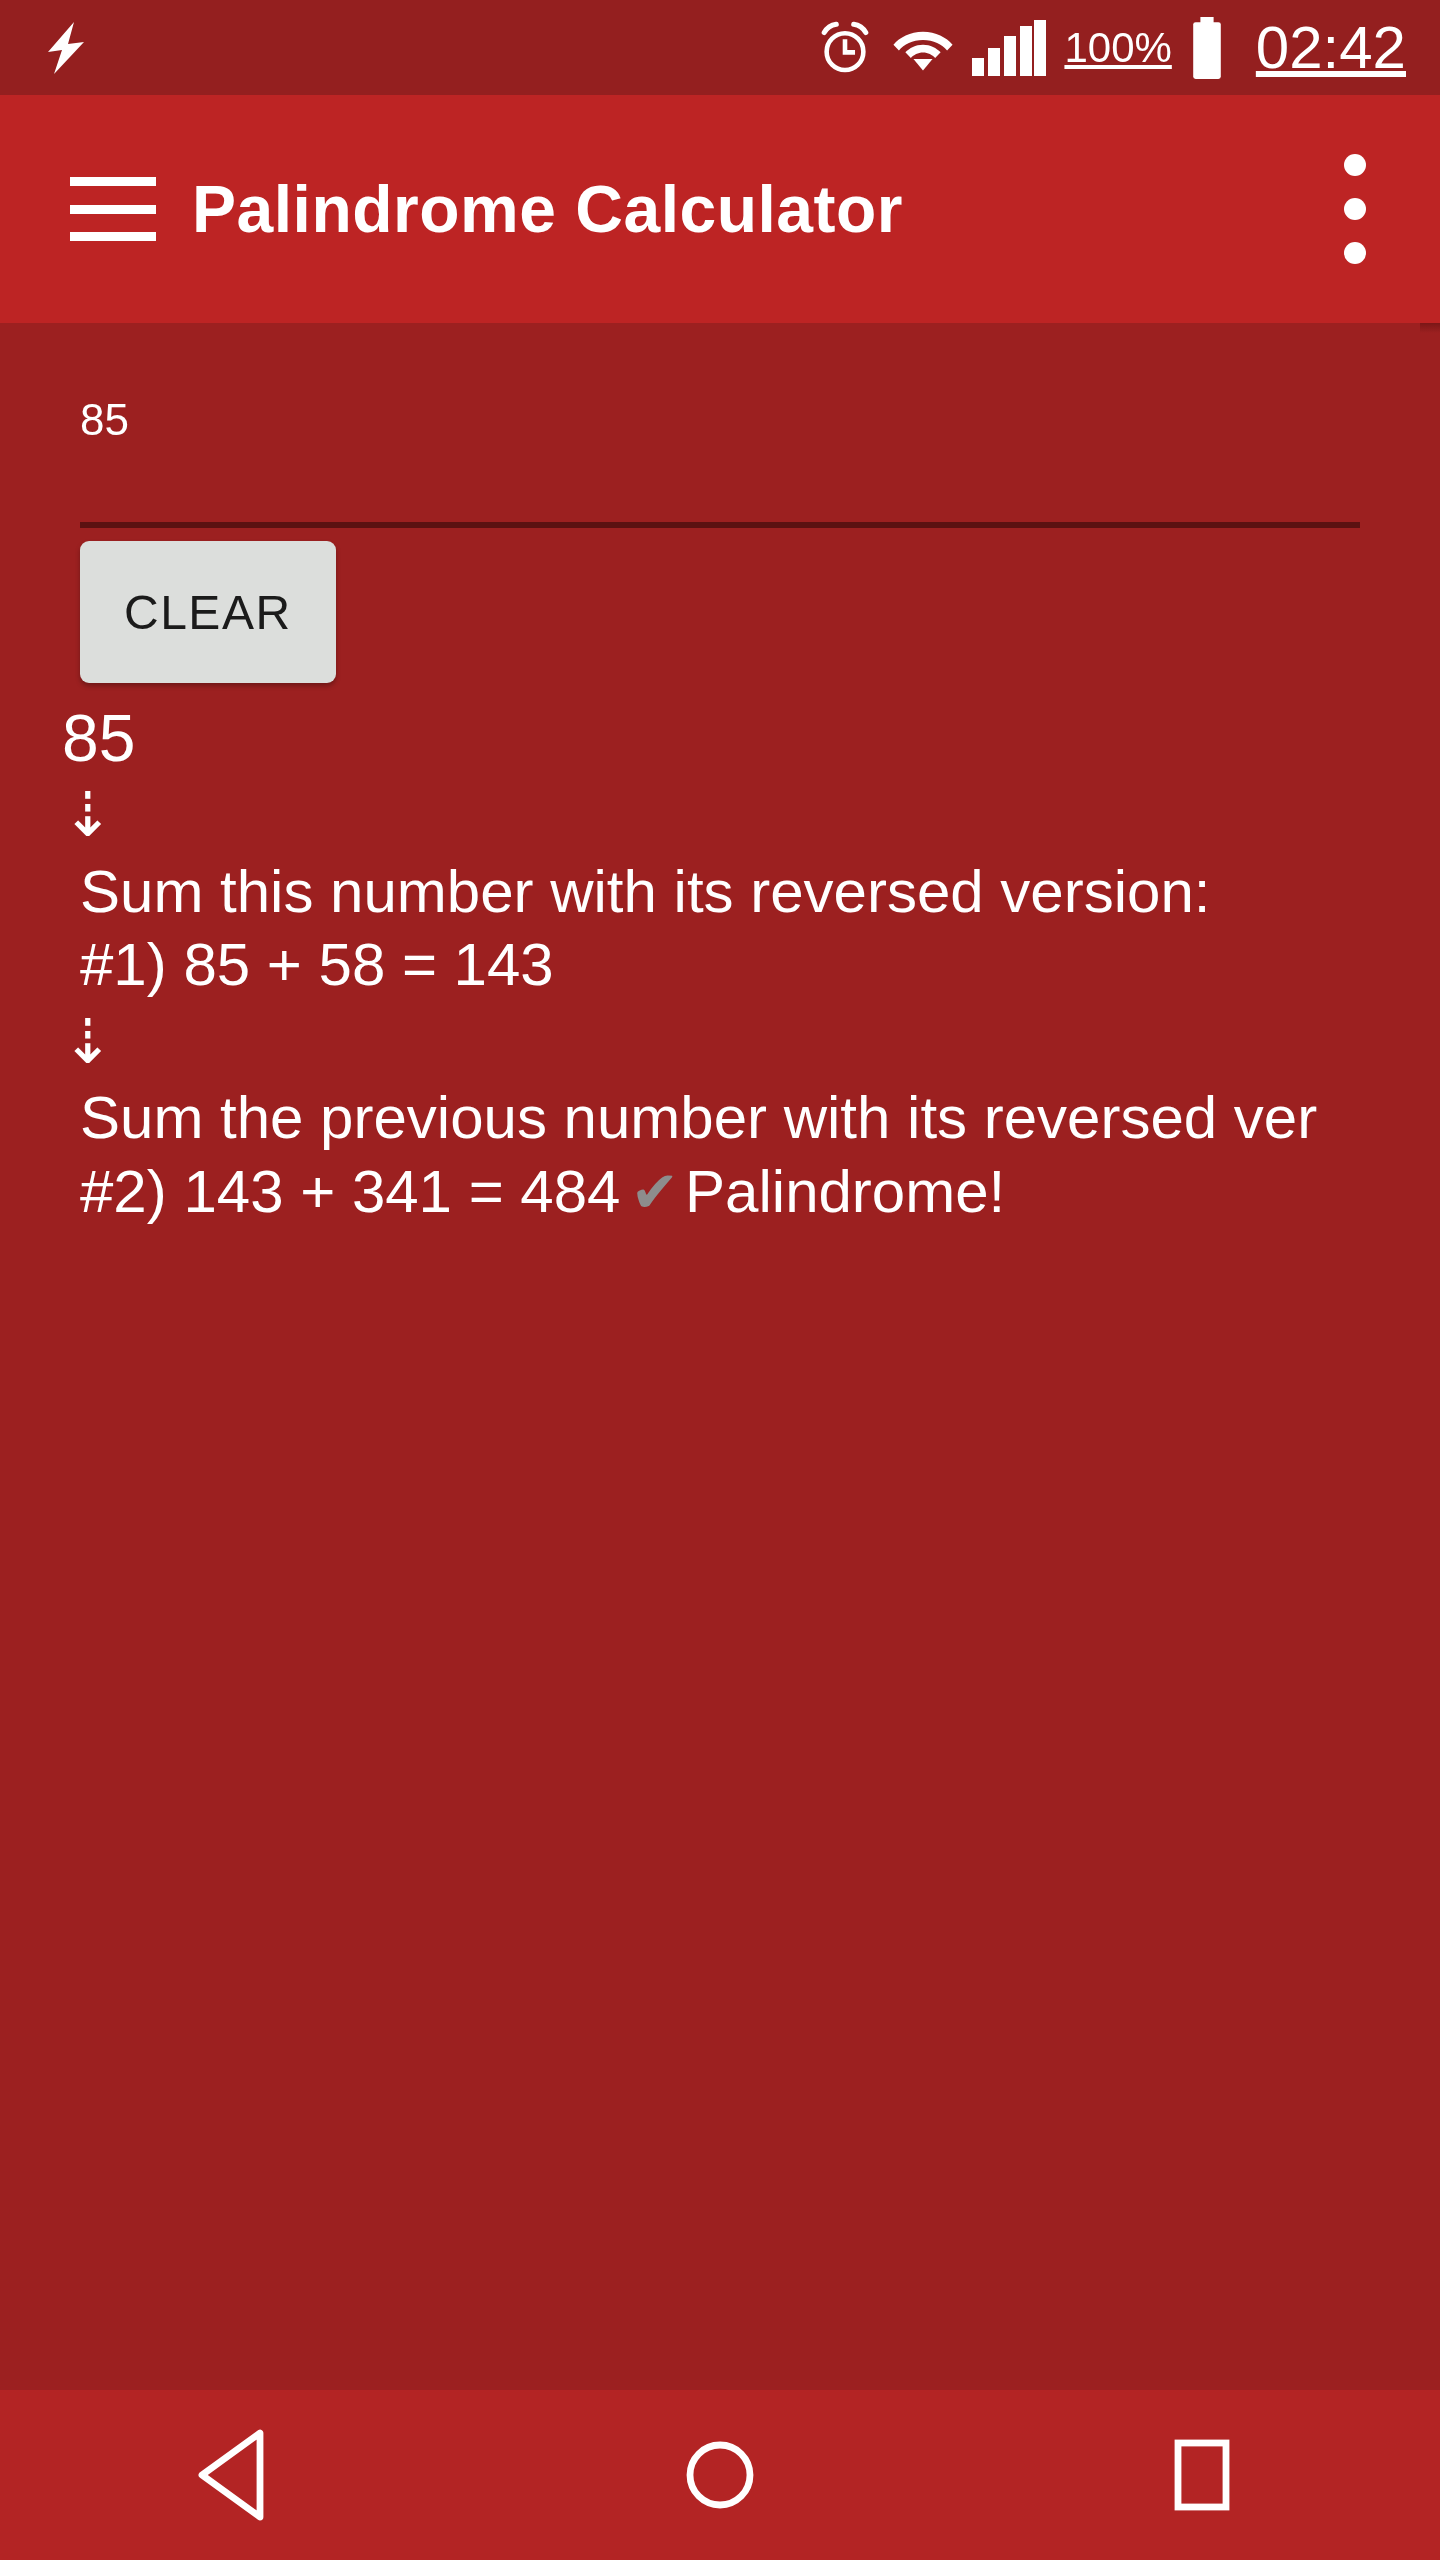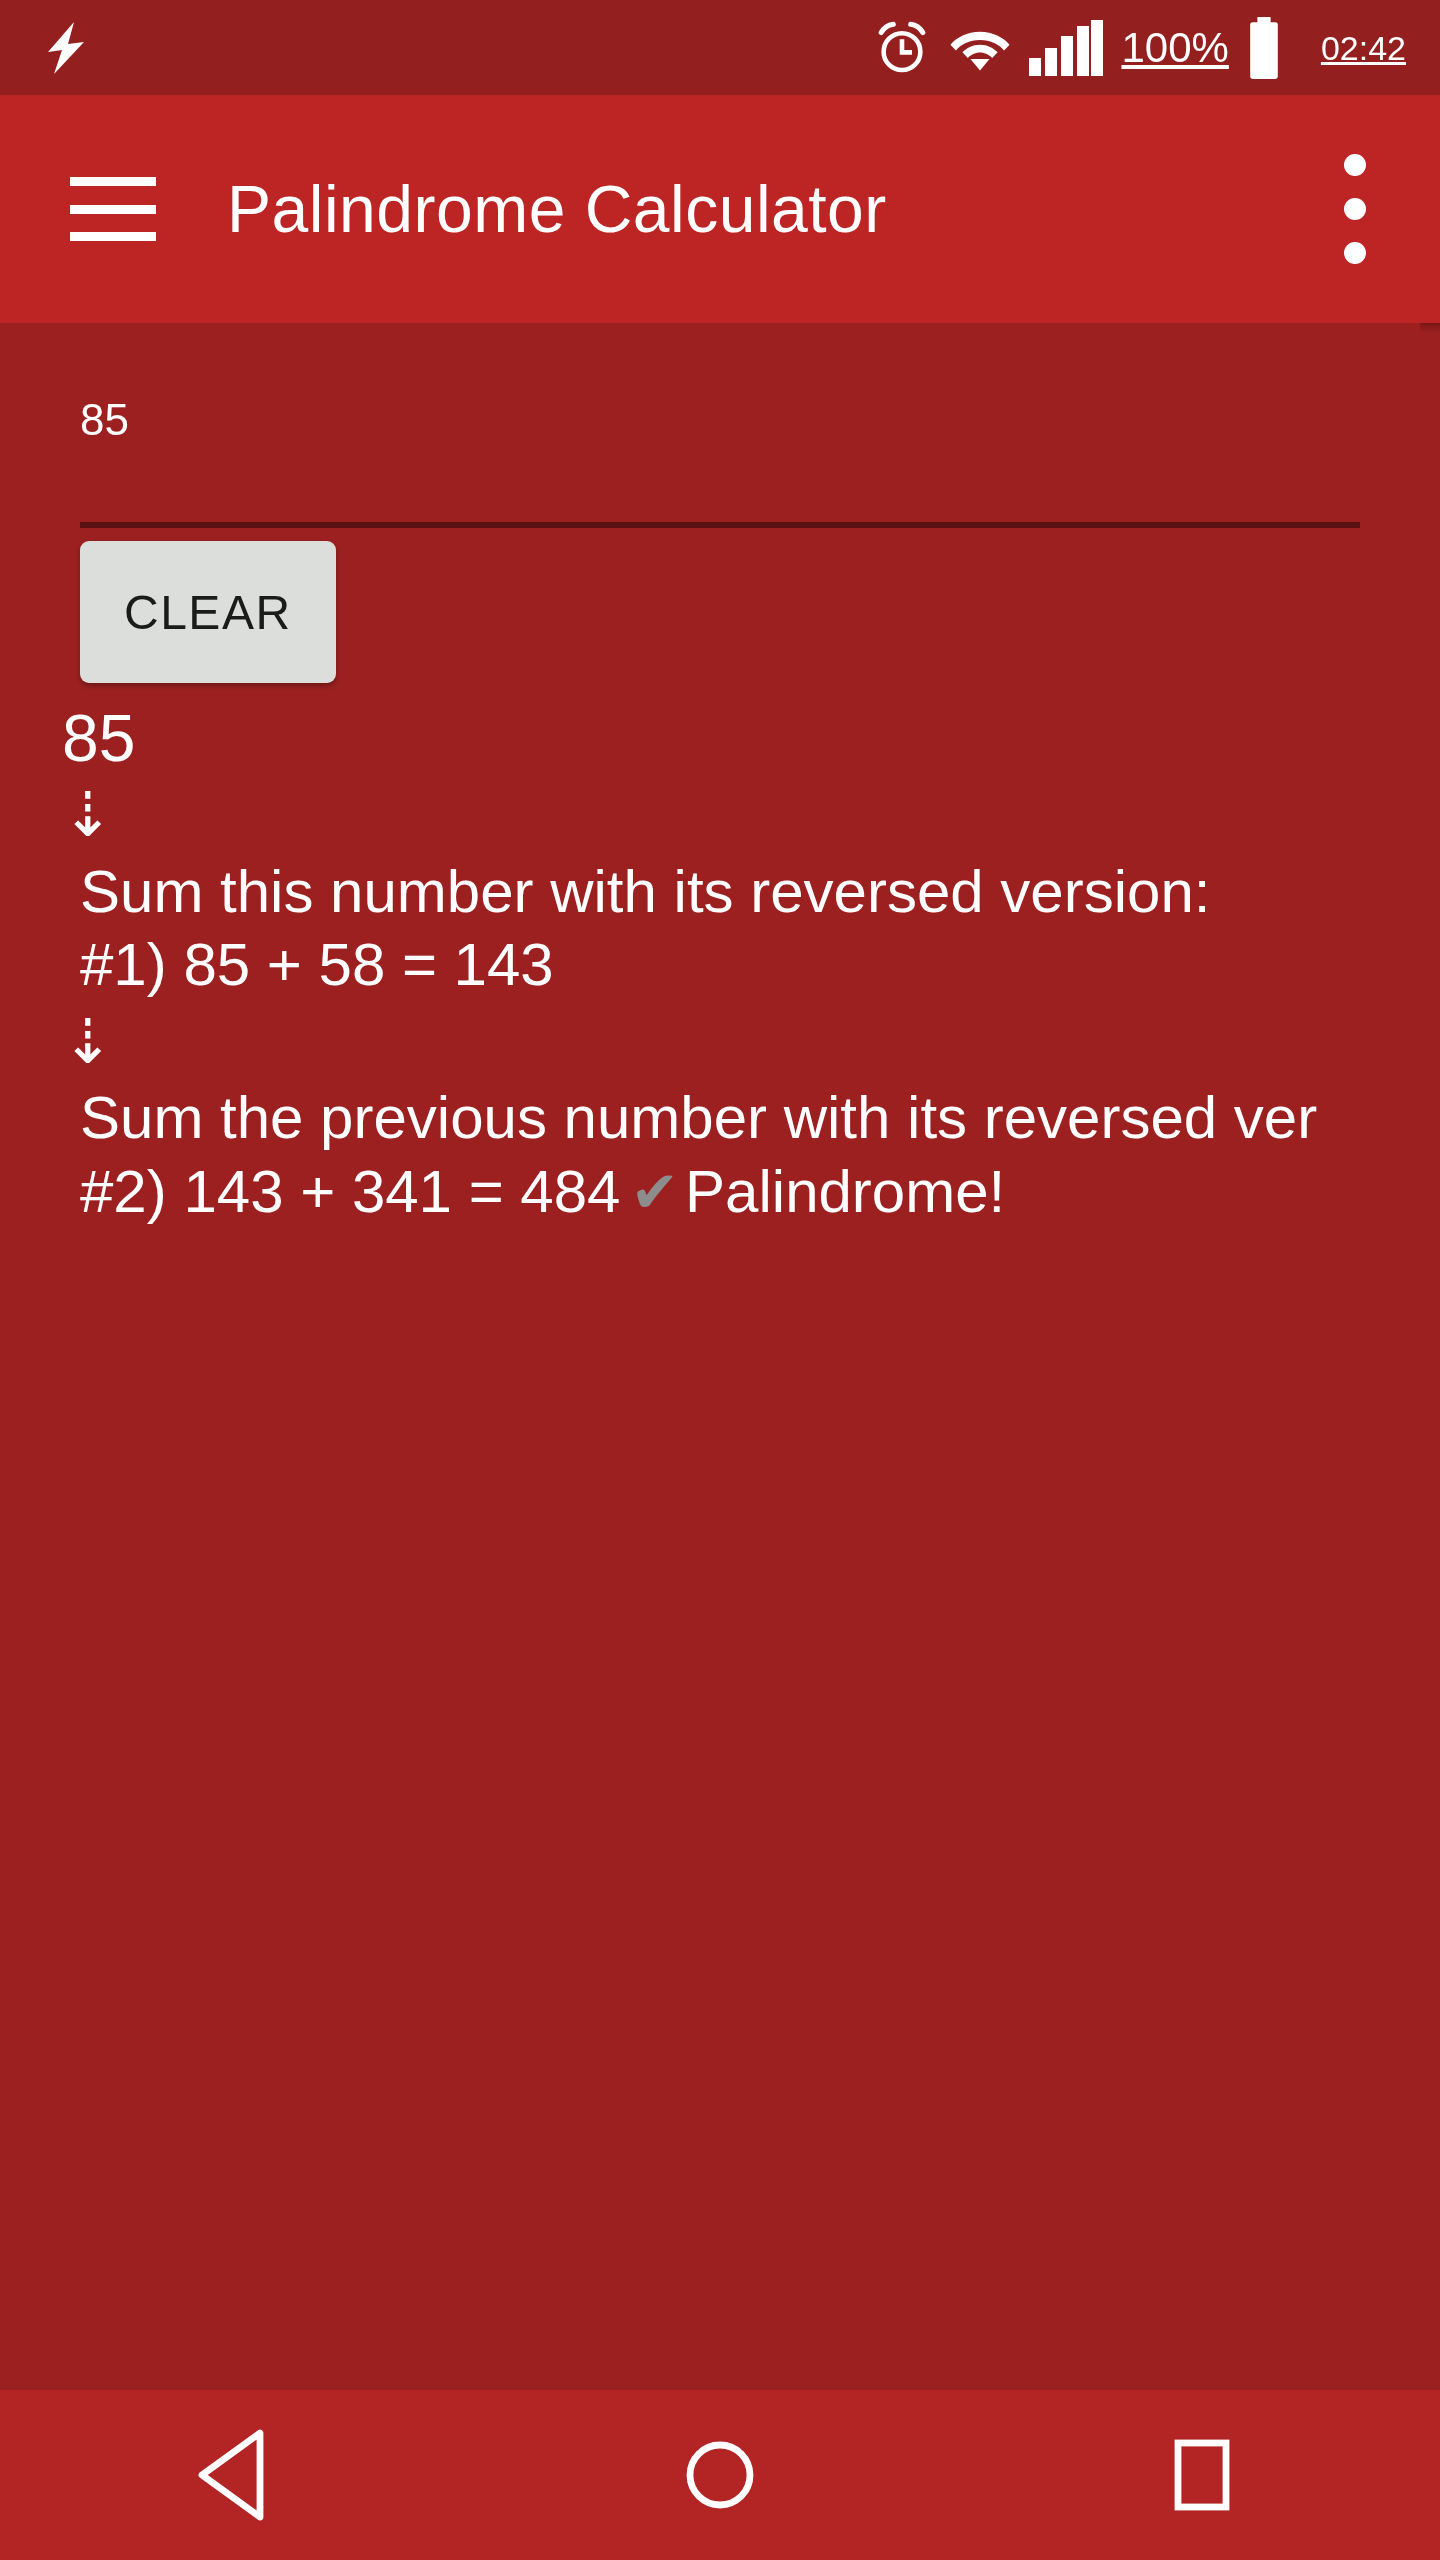--- a/index.html
+++ b/index.html
@@ -26,21 +26,21 @@
   .icon-wifi{ display:block; }
   .icon-signal{ display:block; }
   .icon-battery{ display:block; }
 
   .sb-text{
     font-size:42px; font-weight:400; color:#ffffff;
     letter-spacing:0px; line-height:1;
     font-family:"Liberation Sans", sans-serif;
     text-decoration:underline;
   }
-  .sb-clock{ font-size:34px; margin-left:22px; }
+  .sb-clock{ font-size:60px; margin-left:14px; }
 
   
   .app-bar{
     position:absolute; top:95px; left:0;
     width:1440px; height:228px;
     background:#bd2424;
     display:flex; align-items:center;
   }
   .app-bar::after{
     content:""; position:absolute; left:0; bottom:-10px;
@@ -48,22 +48,22 @@
     background:linear-gradient(to bottom, rgba(60,5,5,0.35), rgba(60,5,5,0));
   }
   .hamburger{
     width:86px; height:64px;
     margin-left:70px;
     display:flex; flex-direction:column; justify-content:space-between;
     cursor:pointer;
   }
   .hamburger span{ display:block; width:86px; height:9px; background:#ffffff; }
   .app-title{
-    margin-left:71px;
-    font-size:66px; font-weight:normal; color:#ffffff;
+    margin-left:36px;
+    font-size:66px; font-weight:bold; color:#ffffff;
     letter-spacing:0.5px; white-space:nowrap;
   }
   .overflow-menu{
     position:absolute; right:74px; top:50%; transform:translateY(-50%);
     width:22px; height:110px;
     display:flex; flex-direction:column; justify-content:space-between;
     align-items:center; cursor:pointer;
   }
   .overflow-menu i{ display:block; width:22px; height:22px; border-radius:50%; background:#ffffff; }
 

